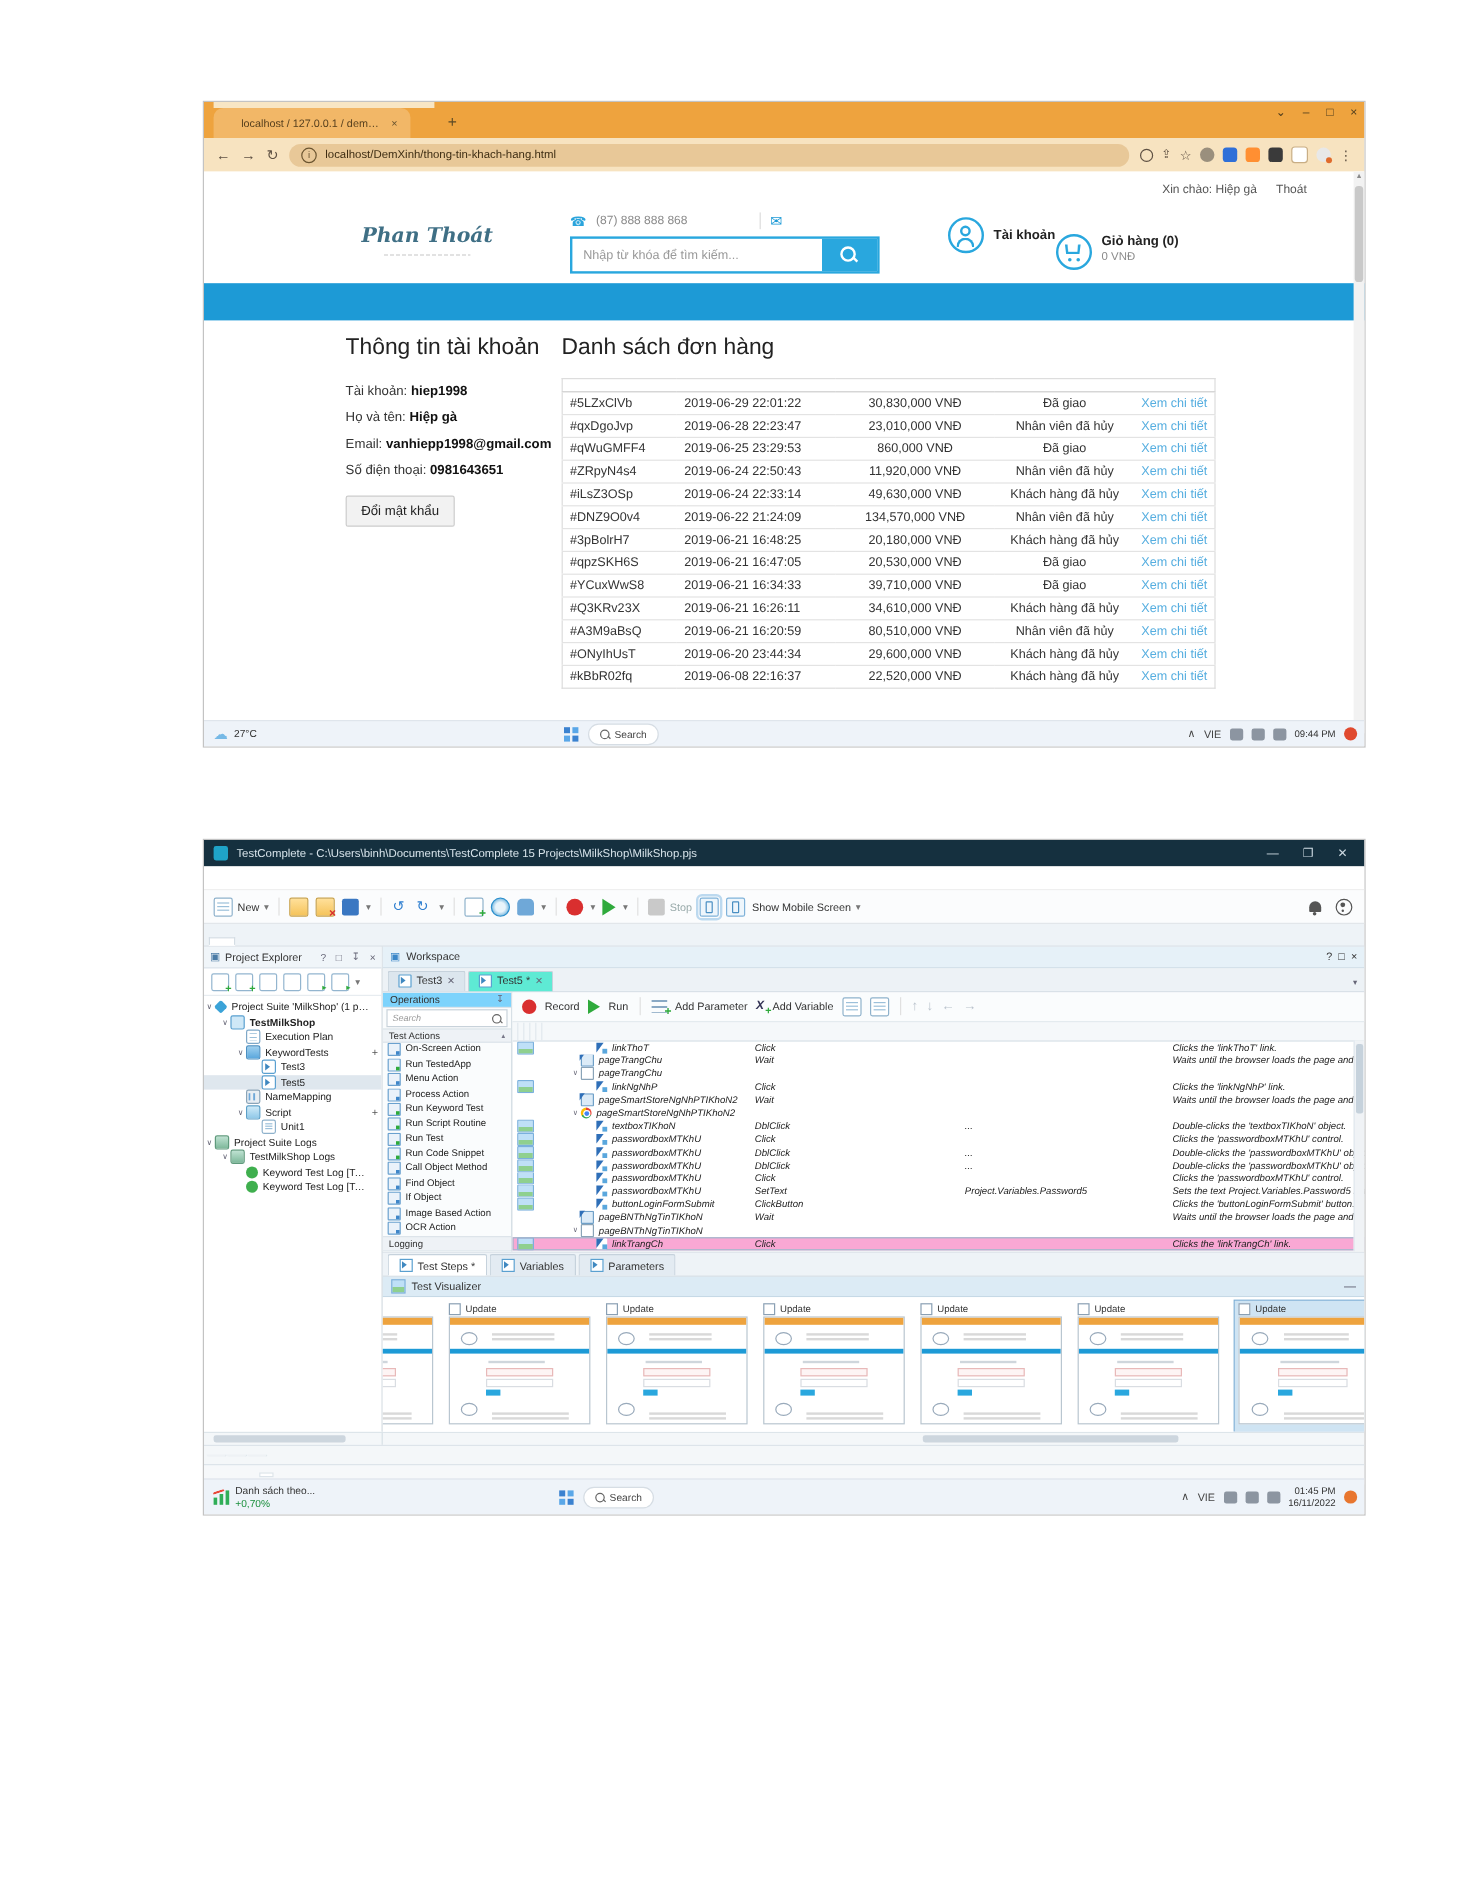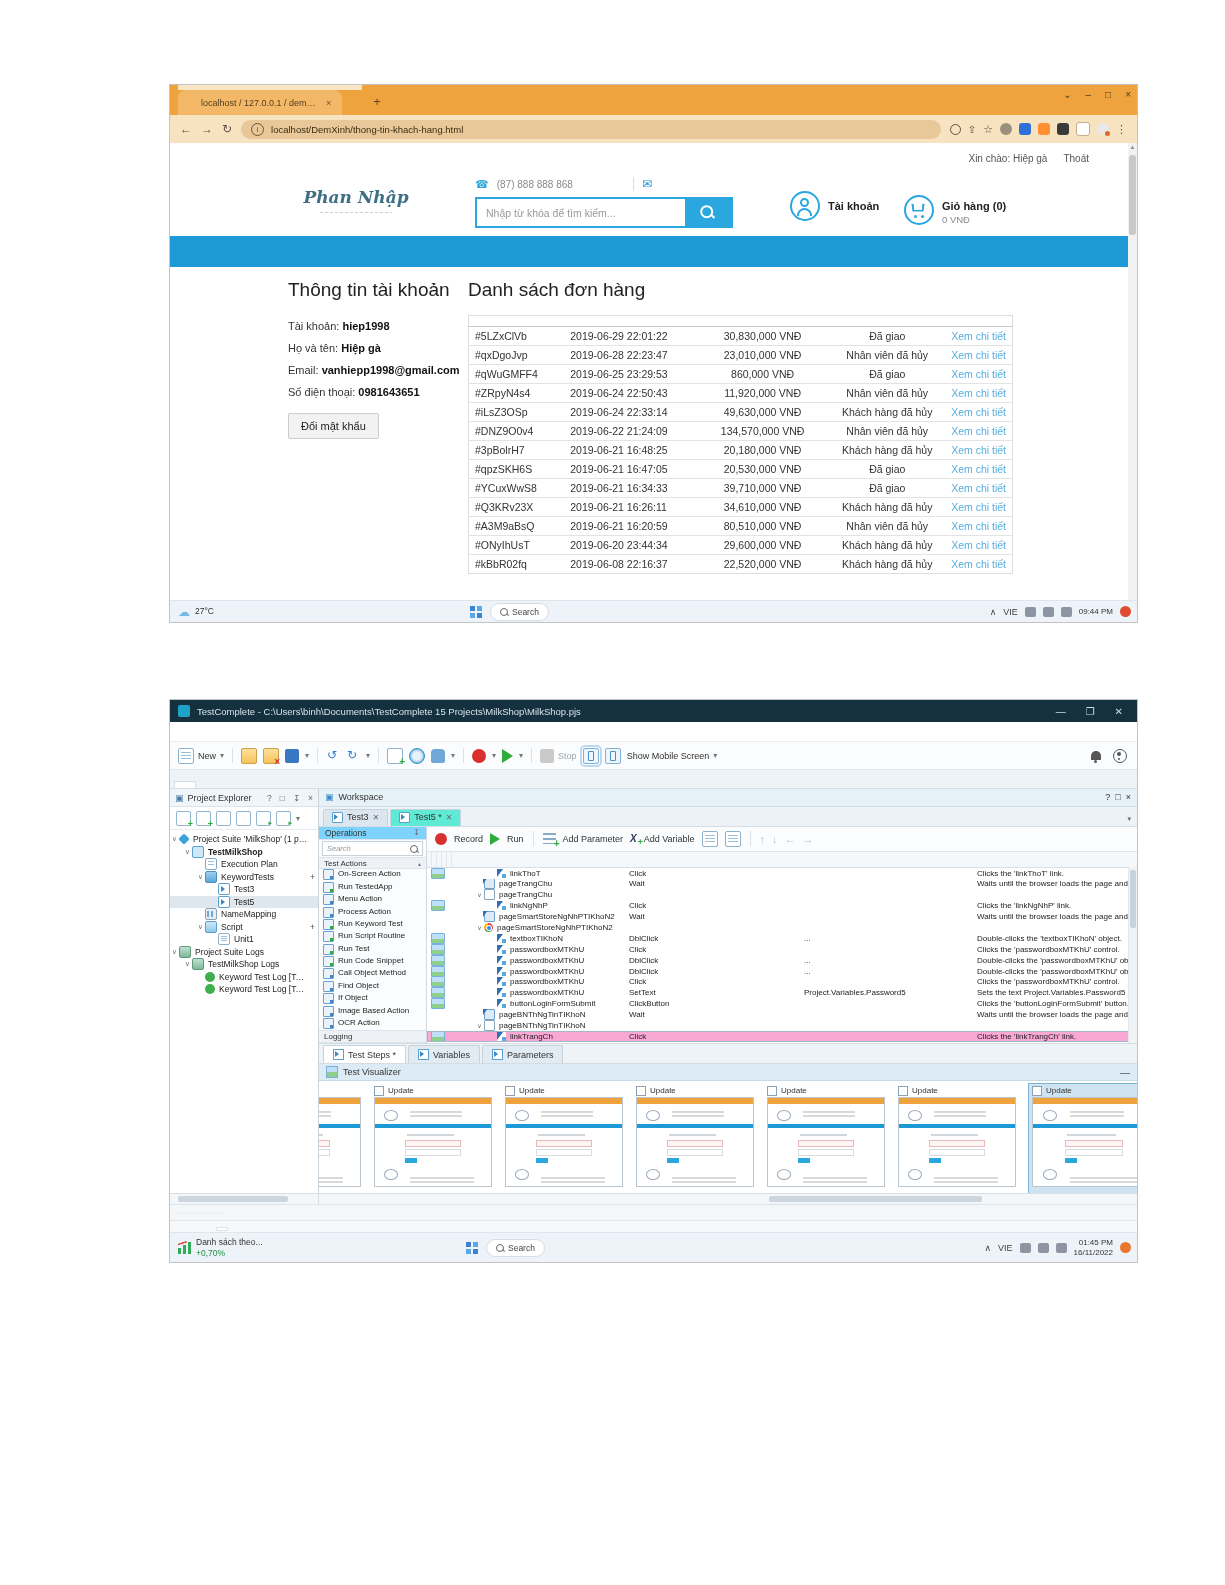--- a/index.html
+++ b/index.html
@@ -52,22 +52,22 @@
     transform:translate(-60%,-60%);}
   .mag::after{content:"";position:absolute;left:8px;top:8px;width:5px;height:2px;background:#fff;transform:rotate(45deg);}
   .hicon{width:30px;height:30px;border:2px solid #29a7de;border-radius:50%;position:relative;flex:0 0 auto;box-sizing:border-box;}
   .person::before{content:"";position:absolute;left:8px;top:5px;width:9px;height:9px;border:2px solid #29a7de;border-radius:50%;box-sizing:border-box;}
   .person::after{content:"";position:absolute;left:5px;top:15px;width:15px;height:8px;border:2px solid #29a7de;border-bottom:none;
     border-radius:8px 8px 0 0;box-sizing:border-box;}
   .cart::before{content:"";position:absolute;left:6px;top:7px;width:12px;height:8px;border:2px solid #29a7de;box-sizing:border-box;
     border-top:none;transform:perspective(10px) rotateX(-12deg);}
   .cart::after{content:"";position:absolute;left:8px;top:18px;width:3px;height:3px;border-radius:50%;background:#29a7de;
     box-shadow:7px 0 0 #29a7de;}
-  .acct{position:absolute;left:620px;top:48px;display:flex;align-items:center;gap:8px;font-size:11px;font-weight:bold;color:#222;}
-  .cartw{position:absolute;left:734px;top:52px;display:flex;align-items:flex-end;gap:8px;}
+  .acct{position:absolute;left:620px;top:38px;display:flex;align-items:center;gap:8px;font-size:11px;font-weight:bold;color:#222;}
+  .cartw{position:absolute;left:710px;top:52px;display:flex;align-items:flex-start;gap:8px;}
   .cartw .l1{font-size:11px;font-weight:bold;color:#222;}
   .cartw .l2{font-size:9.5px;color:#8a8a8a;margin-top:2px;}
   .mainnav{position:absolute;left:0;top:93px;width:100%;height:31px;background:#1d9ad6;display:flex;
     align-items:center;justify-content:center;gap:30px;padding-left:10px;box-sizing:border-box;}
   .mainnav a{color:#fff;font-size:12.5px;text-decoration:none;white-space:nowrap;}
   .colL{position:absolute;left:118px;top:136px;width:172px;}
   .colL h2,.colR h2{font-size:19px;font-weight:normal;color:#222;margin:0 0 14px;}
   .fline{font-size:11px;color:#333;line-height:22px;white-space:nowrap;}
   .fline b{color:#111;}
   .chpass{margin-top:10px;display:inline-block;padding:6px 12px;background:#f2f2f2;border:1px solid #ccc;
@@ -225,21 +225,21 @@
   .steps{flex:1;min-width:0;display:flex;flex-direction:column;position:relative;}
   .stepbar{height:24px;background:#fafcfd;border-bottom:1px solid #dfe6ec;display:flex;align-items:center;gap:7px;padding:0 8px;}
   .stepbar .lab{font-size:9px;color:#333;}
   .recdot{width:12px;height:12px;border-radius:50%;background:#d92f2f;}
   .runtri{width:0;height:0;border-left:10px solid #2faa3c;border-top:6px solid transparent;border-bottom:6px solid transparent;}
   .addpic{width:13px;height:11px;background:repeating-linear-gradient(#8aa9c4 0 2px,transparent 2px 5px);position:relative;}
   .addpic::after{content:"+";position:absolute;right:-4px;bottom:-5px;color:#2faa3c;font-weight:bold;font-size:10px;}
   .addvic{font-size:10px;color:#335;font-style:italic;position:relative;font-weight:bold;}
   .addvic::after{content:"+";position:absolute;right:-6px;bottom:-3px;color:#2faa3c;font-size:9px;}
   .arrgl{color:#b9c2cc;font-size:11px;}
-  .grid{flex:1;position:relative;overflow:hidden;}
+  .grid{flex:1;position:relative;overflow:hidden;font-style:italic;}
   .ghead{height:15px;background:#f5f8fa;border-bottom:1px solid #d9e1e8;display:flex;align-items:center;
     font-size:8.5px;color:#445;}
   .ghead .gc{border-right:1px solid #e2e8ee;height:100%;display:flex;align-items:center;padding-left:4px;box-sizing:border-box;}
   .srow{height:10.9px;display:flex;align-items:center;font-size:8px;color:#222;white-space:nowrap;}
   .srow.sel{background:#f9a8d4;outline:1px solid #9fb8cc;outline-offset:-1px;}
   .sc{height:100%;display:flex;align-items:center;overflow:hidden;box-sizing:border-box;}
   .sc.c0{width:22px;justify-content:center;} .sc.c1{width:176px;} .sc.c2{width:175px;padding-left:4px;}
   .sc.c3{width:173px;padding-left:4px;} .sc.c4{flex:1;padding-left:4px;}
   .gut{width:12px;height:9px;border:1px solid #7ab0dd;border-radius:1px;
     background:linear-gradient(#bfe0f7 55%,#8fd08f 55%);display:none;}
@@ -343,21 +343,21 @@
       <span class="abi av"></span>
       <span class="kebab">⋮</span>
     </div>
   </div>
   <div class="bpage">
     <div class="greet">
       <span>Xin chào: Hiệp gà</span>
       <span>Thoát</span>
     </div>
     <div class="logo">
-      <div class="lg">Phan Nhập</div>
+      <div class="lg">Phan Thoát</div>
       <div class="tag"></div>
     </div>
     <div class="phline">
       <span class="ph">☎</span>
       <span>(87) 888 888 868</span>
       <span class="sep"></span>
       <span class="mail">✉</span>
     </div>
     <div class="sbox">
       <div class="ph-in">Nhập từ khóa để tìm kiếm...</div>

